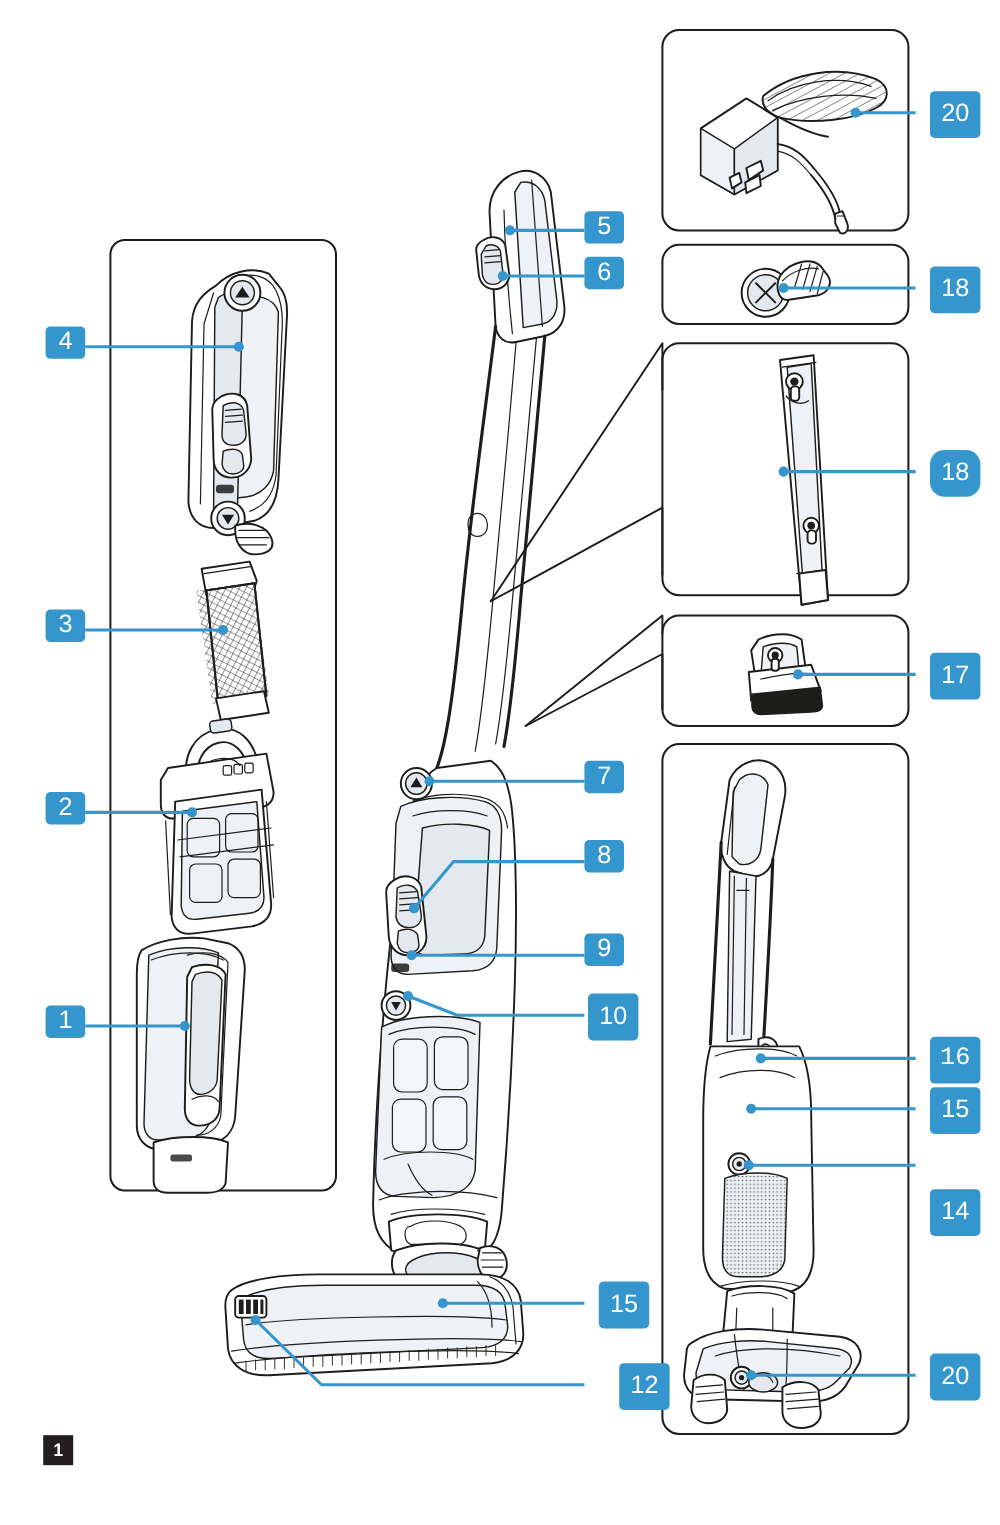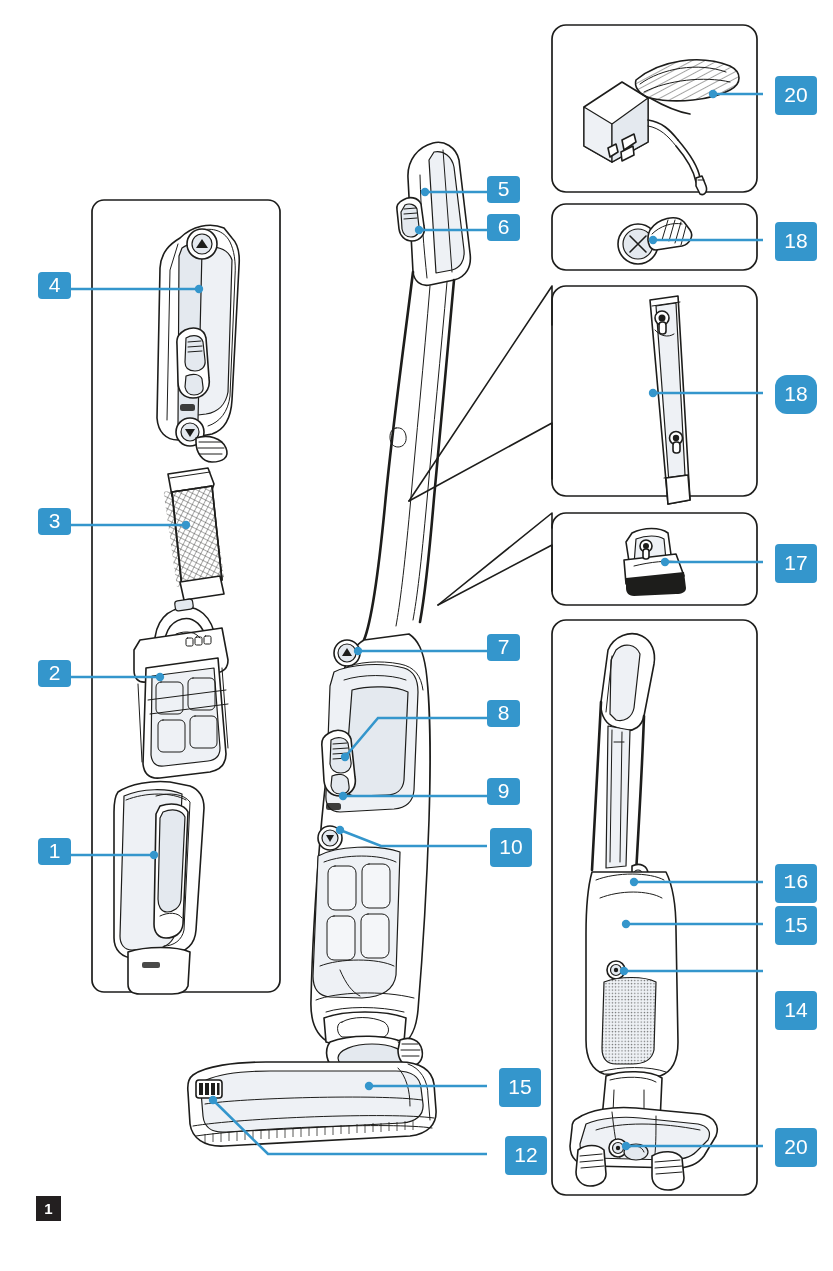--- a/index.html
+++ b/index.html
@@ -537,21 +537,21 @@
   <div class="badge w1" style="left:38px;top:660px;">2</div>
   <div class="badge w1" style="left:38px;top:508px;">3</div>
   <div class="badge w1" style="left:38px;top:272px;">4</div>
   <div class="badge w1" style="left:487px;top:176px;">5</div>
   <div class="badge w1" style="left:487px;top:214px;">6</div>
   <div class="badge w1" style="left:487px;top:634px;">7</div>
   <div class="badge w1" style="left:487px;top:700px;">8</div>
   <div class="badge w1" style="left:487px;top:778px;">9</div>
   <div class="badge w2" style="left:478px;top:828px;">10</div>
   <div class="badge w2" style="left:487px;top:1068px;">15</div>
-  <div class="badge w2" style="left:493px;top:1136px;">12</div>
+  <div class="badge w2" style="left:504px;top:1136px;">12</div>
   <div class="badge w2" style="left:763px;top:1128px;">20</div>
   <div class="badge w2" style="left:763px;top:991px;">14</div>
   <div class="badge w2" style="left:763px;top:906px;">15</div>
   <div class="badge w2" style="left:763px;top:864px;font-family:Liberation Mono, monospace;">16</div>
   <div class="badge w2" style="left:763px;top:544px;">17</div>
   <div class="badge w2" style="left:763px;top:375px;border-radius:12px;">18</div>
   <div class="badge w2" style="left:763px;top:222px;">18</div>
   <div class="badge w2" style="left:763px;top:76px;">20</div>
 
   <div class="figcap" style="left:36px;top:1196px;">1</div>

